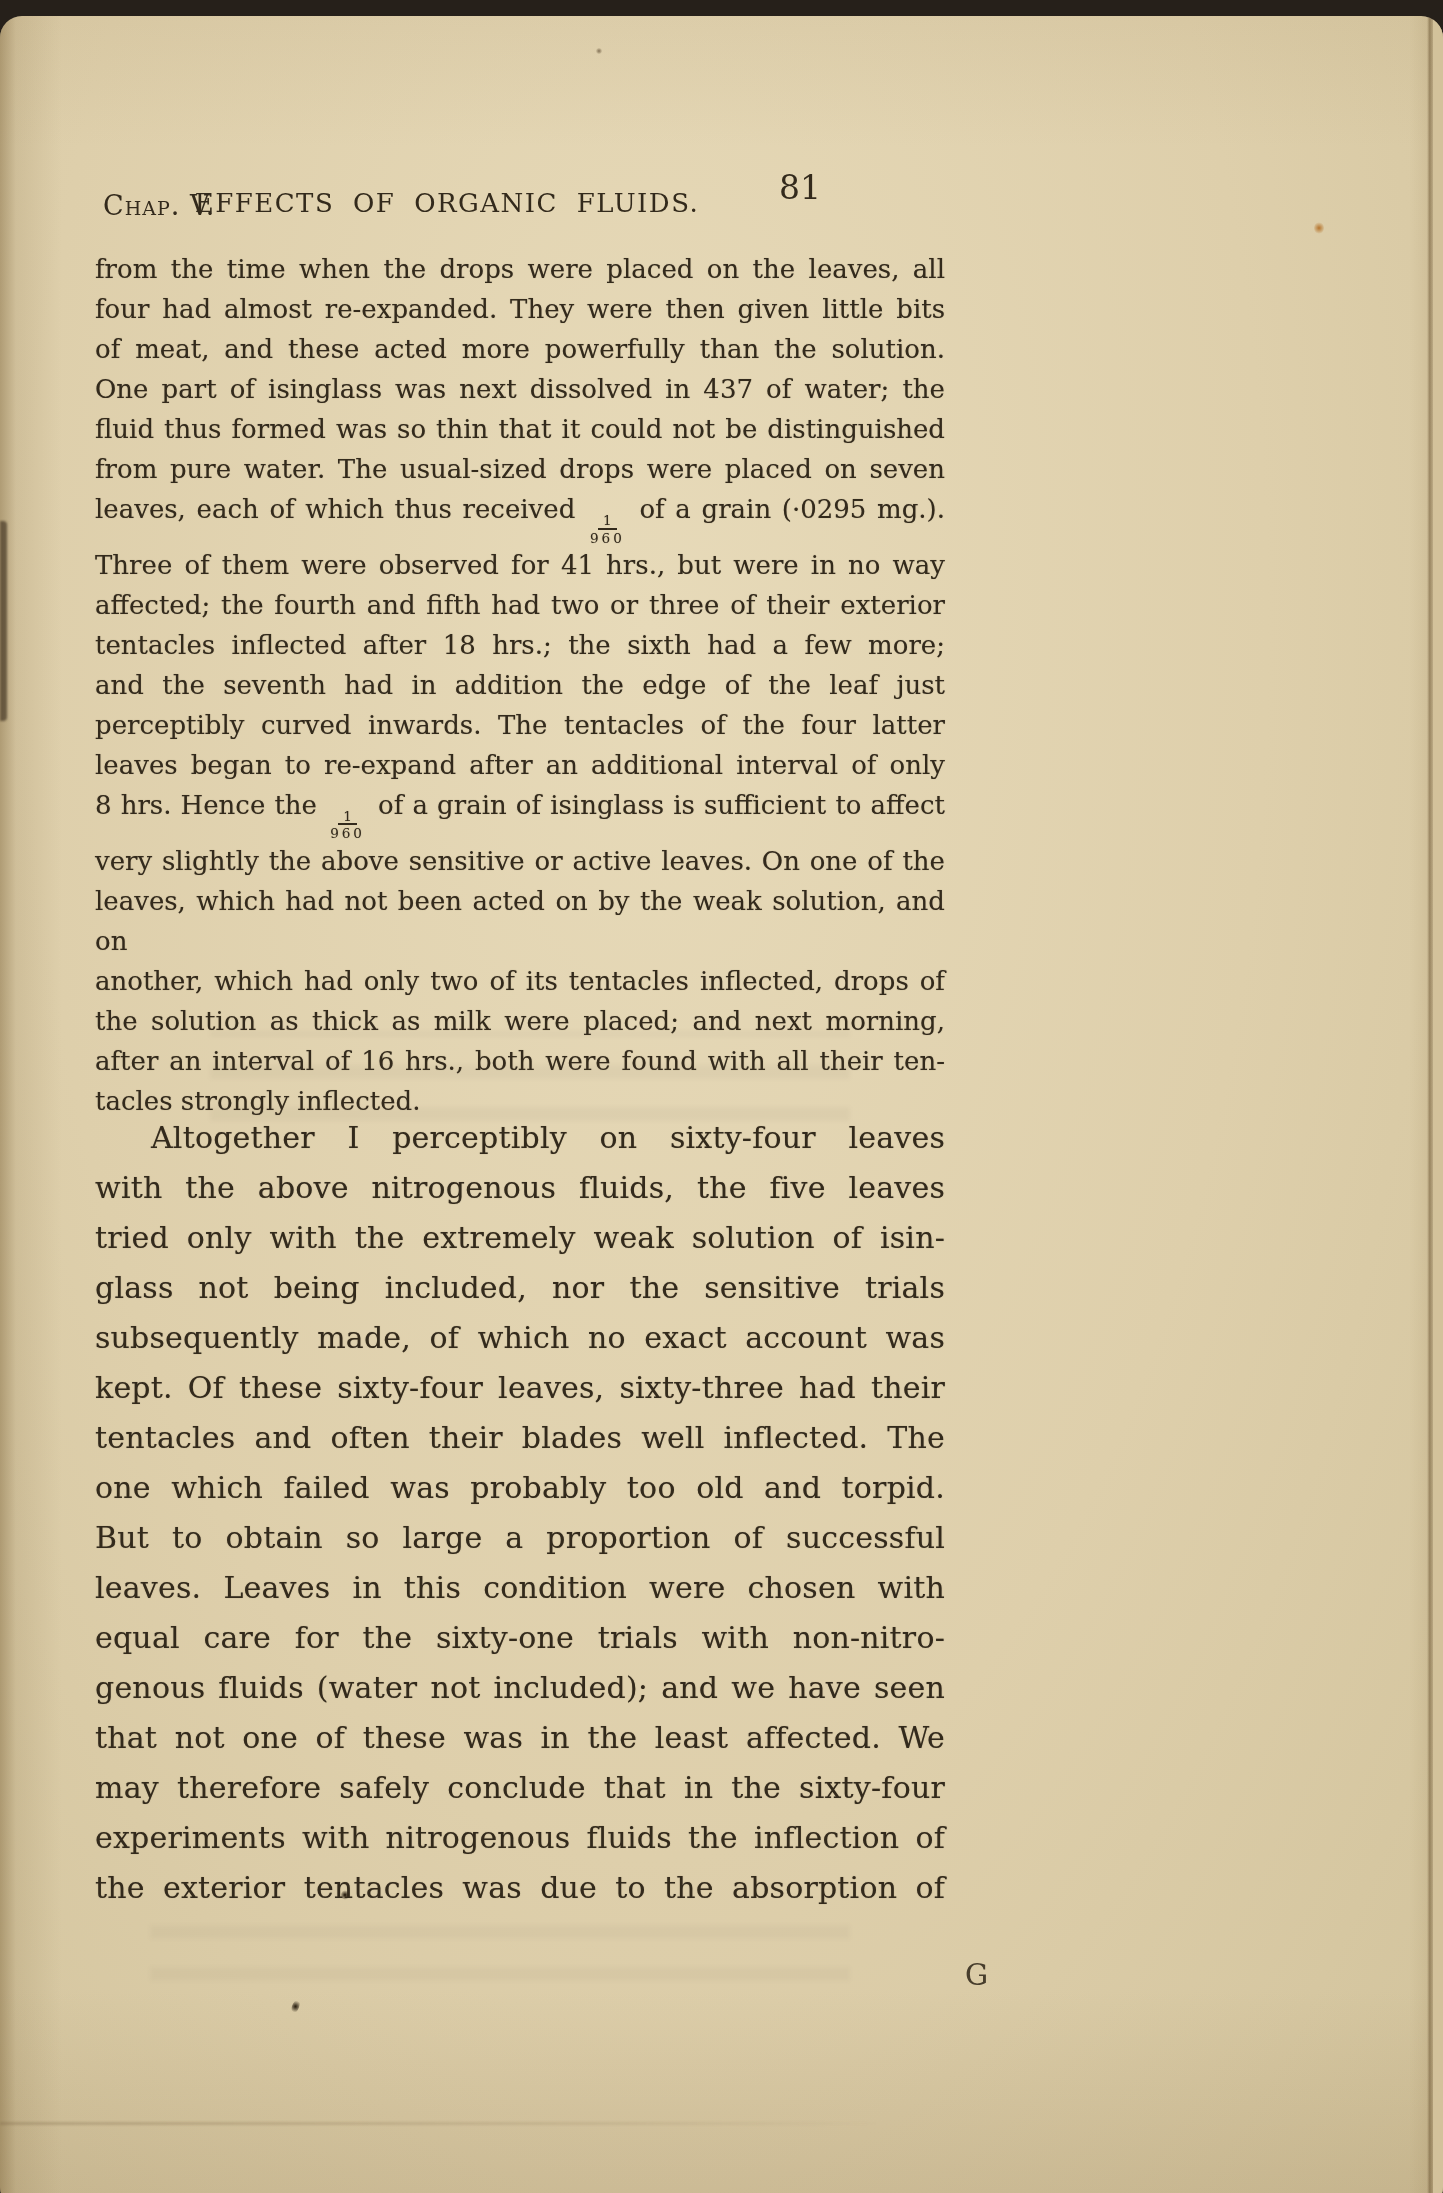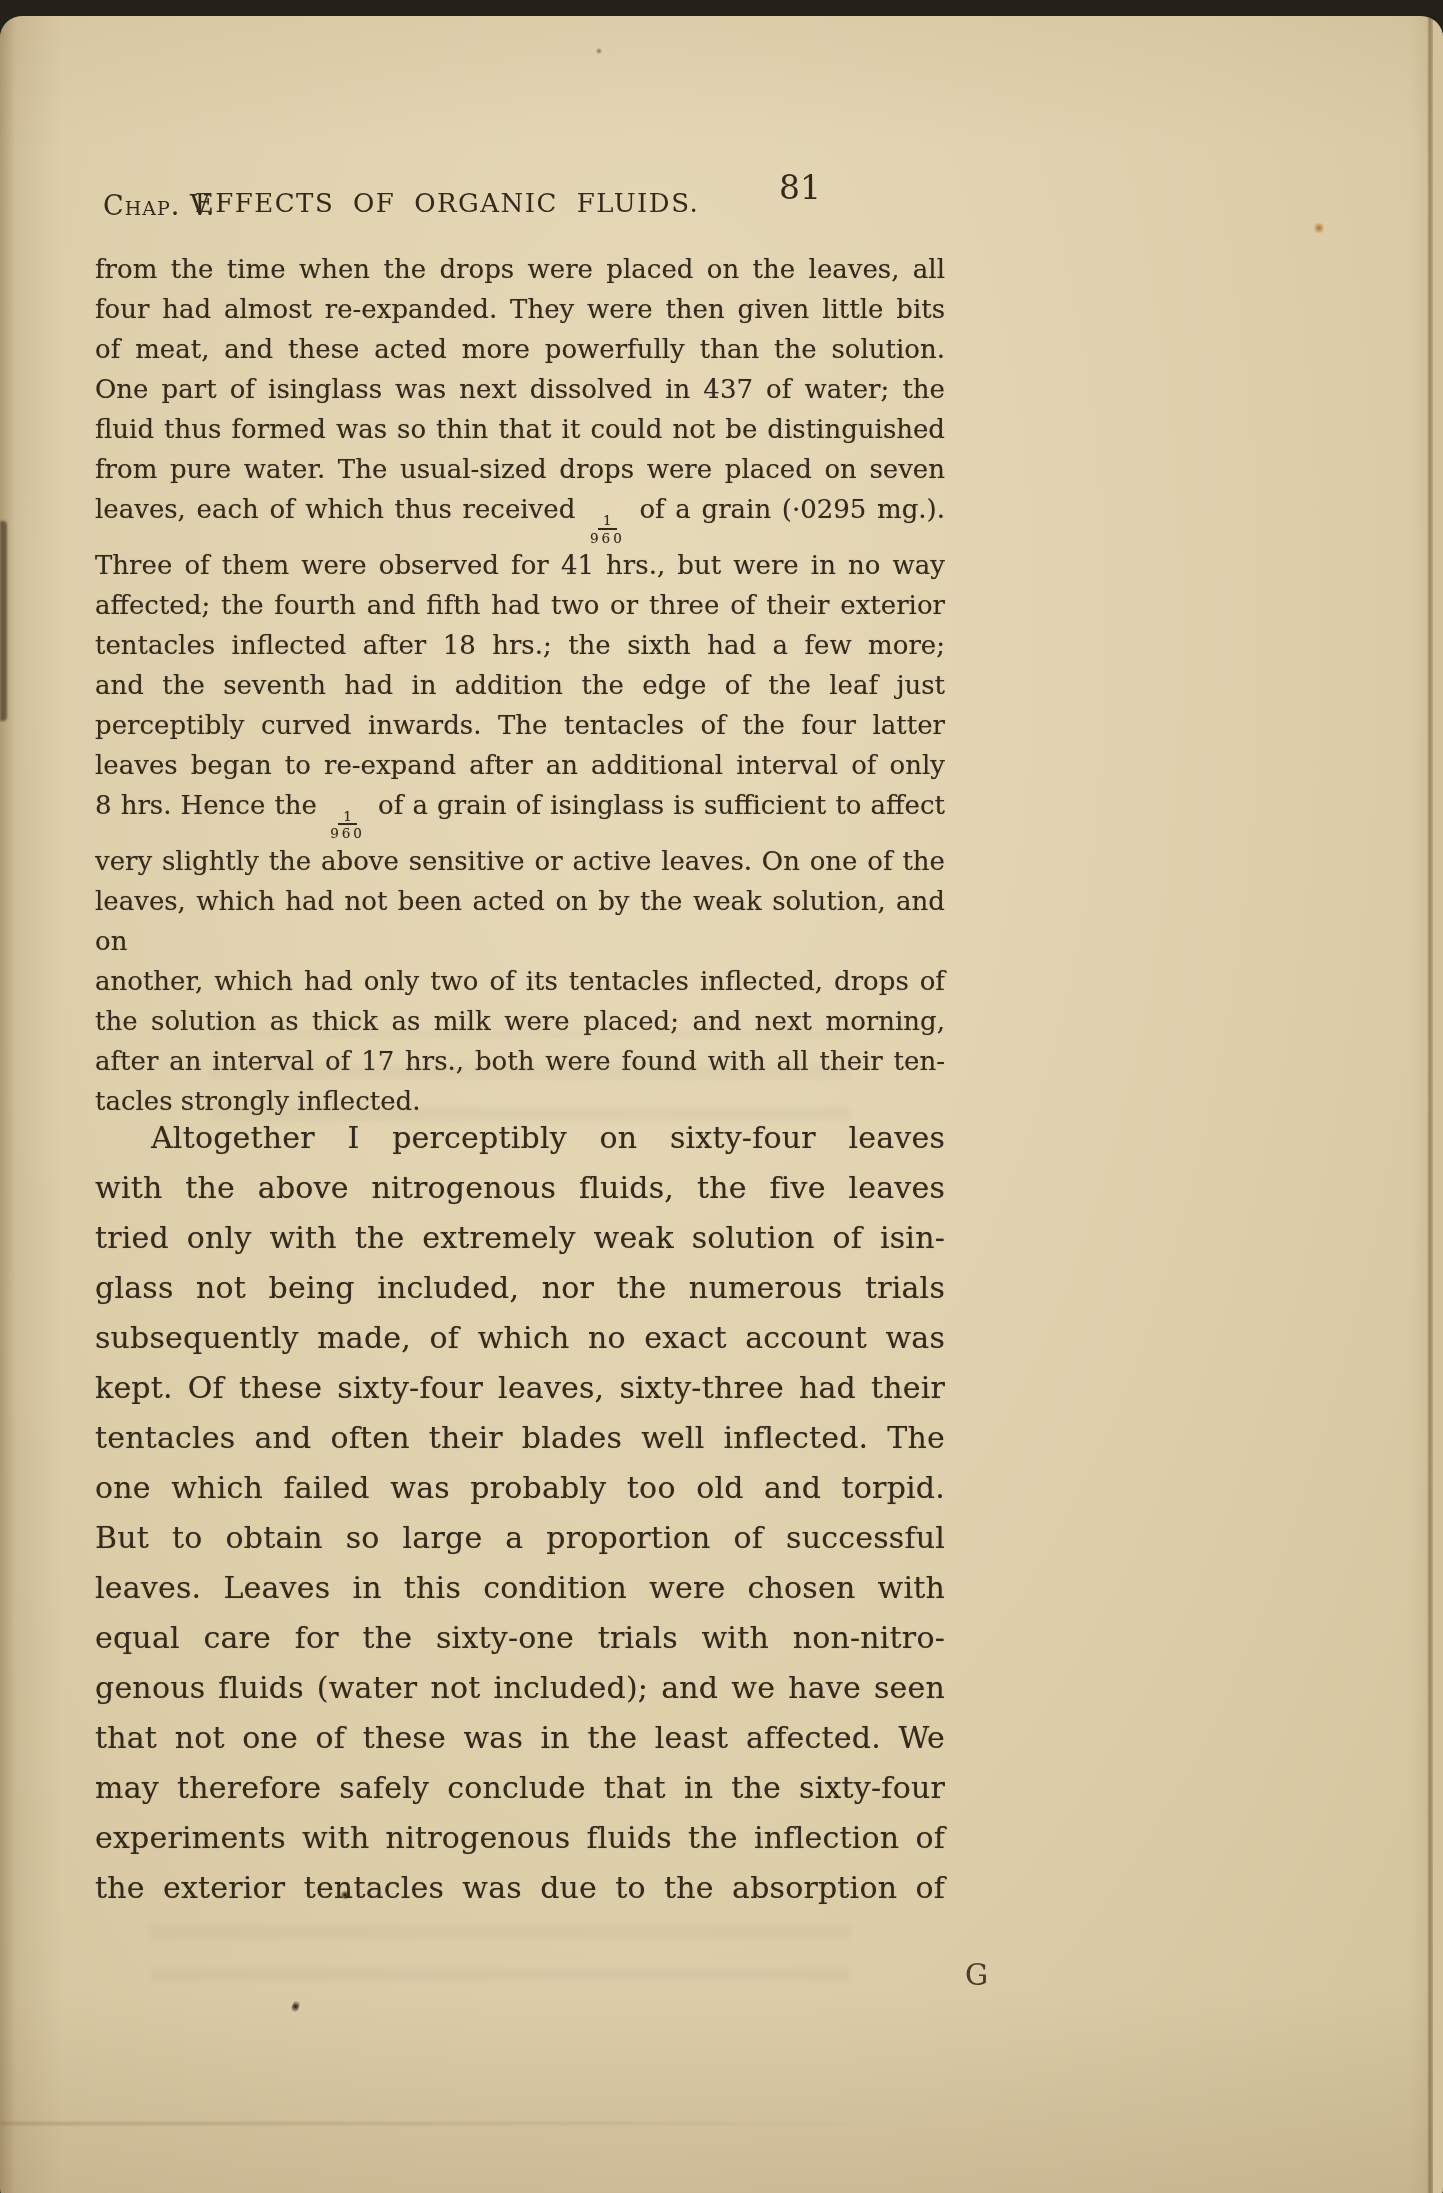--- a/index.html
+++ b/index.html
@@ -127,29 +127,29 @@
       <div class="line">perceptibly curved inwards.  The tentacles of the four latter</div>
       <div class="line">leaves began to re-expand after an additional interval of only</div>
       <div class="line">8 hrs.  Hence the <span class="frac">
           <span class="num">1</span>
           <span class="den">960</span>
         </span> of a grain of isinglass is sufficient to affect</div>
       <div class="line">very slightly the above sensitive or active leaves.  On one of the</div>
       <div class="line">leaves, which had not been acted on by the weak solution, and on</div>
       <div class="line">another, which had only two of its tentacles inflected, drops of</div>
       <div class="line">the solution as thick as milk were placed; and next morning,</div>
-      <div class="line">after an interval of 17 hrs., both were found with all their ten-</div>
+      <div class="line">after an interval of 16 hrs., both were found with all their ten-</div>
       <div class="line">tacles strongly inflected.</div>
     </div>
 
   <div class="para" id="para2">
       <div class="line">Altogether I perceptibly on sixty-four leaves</div>
       <div class="line">with the above nitrogenous fluids, the five leaves</div>
       <div class="line">tried only with the extremely weak solution of isin-</div>
-      <div class="line">glass not being included, nor the numerous trials</div>
+      <div class="line">glass not being included, nor the sensitive trials</div>
       <div class="line">subsequently made, of which no exact account was</div>
       <div class="line">kept.  Of these sixty-four leaves, sixty-three had their</div>
       <div class="line">tentacles and often their blades well inflected.  The</div>
       <div class="line">one which failed was probably too old and torpid.</div>
       <div class="line">But to obtain so large a proportion of successful</div>
       <div class="line">leaves.  Leaves in this condition were chosen with</div>
       <div class="line">equal care for the sixty-one trials with non-nitro-</div>
       <div class="line">genous fluids (water not included); and we have seen</div>
       <div class="line">that not one of these was in the least affected.  We</div>
       <div class="line">may therefore safely conclude that in the sixty-four</div>

